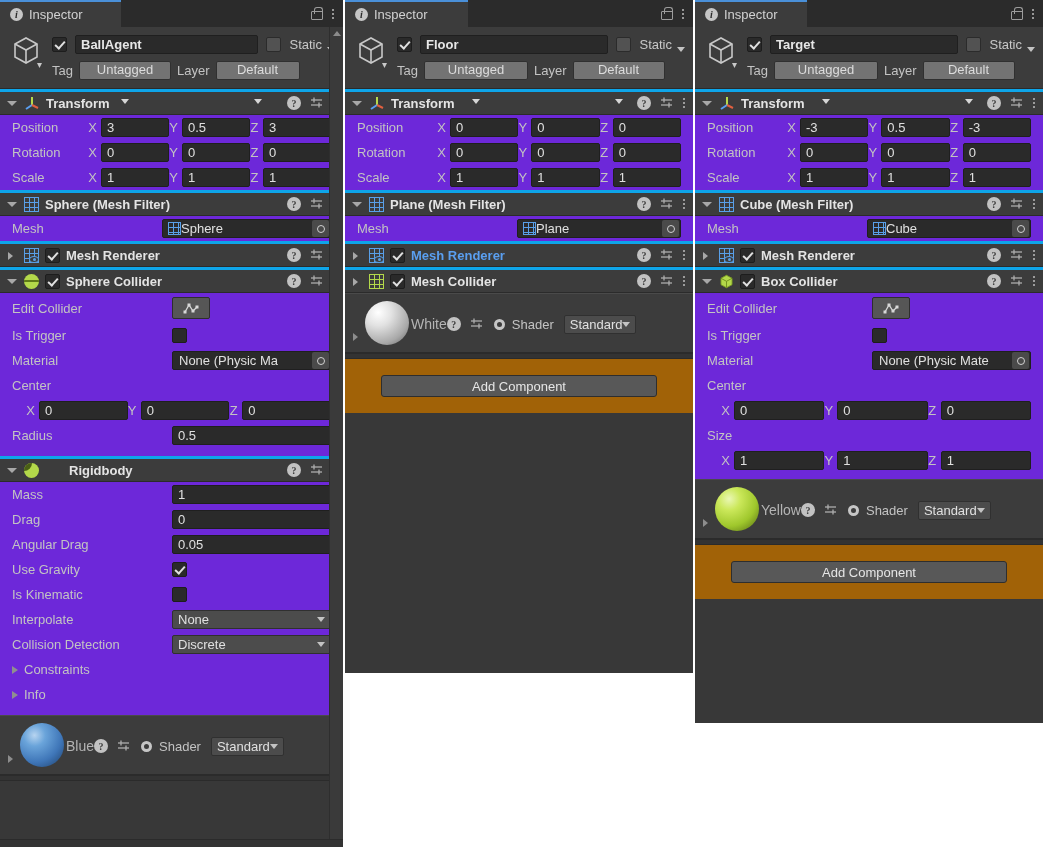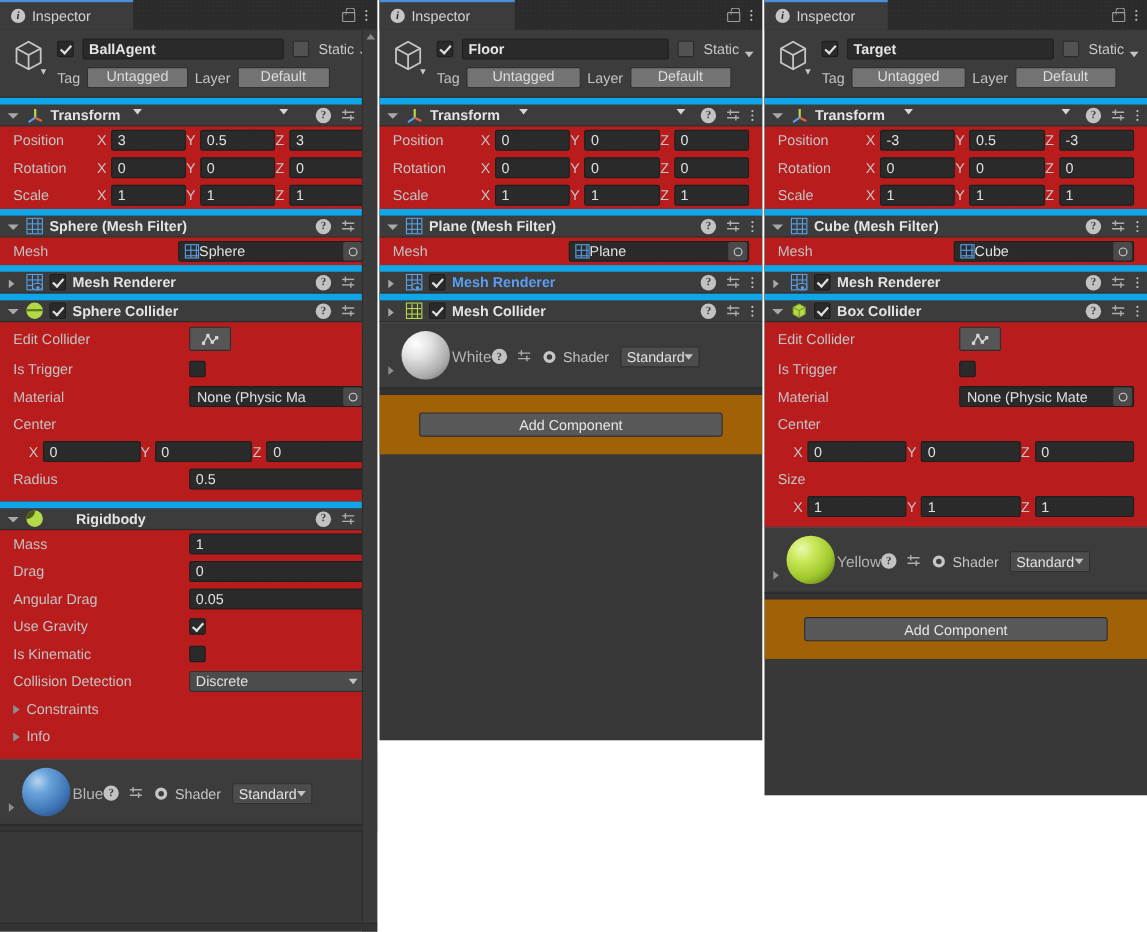--- a/index.html
+++ b/index.html
@@ -106,21 +106,21 @@
     background:#737373; border:1px solid #303030; border-radius:2px;
     height:19px; display:flex;align-items:center;justify-content:space-between;
     padding:0 5px; color:#dcdcdc; font-size:13px; gap:22px;flex-direction:column;
   }
   .dd .caret { border-top-color:#d6d6d6; }
 
   
   .comp {
     background:#3c3c3c;
     border-bottom:1px solid #2b2b2b;
-    border-top:6px solid #0ea5e9;
+    border-top:3px solid #0ea5e9;
     height:26px;
     display:flex; align-items:center; gap:6px;
     padding:0 8px 0 6px;
   }
   .foldout {
     width:12px;height:12px;flex:none;position:relative;
   }
   .foldout:after{
     content:""; position:absolute; left:2px; top:3px;
     border-left:5px solid #a8a8a8; border-top:4px solid transparent; border-bottom:4px solid transparent;
@@ -169,21 +169,21 @@
   .sphere-col-ico:after{content:"";position:absolute;left:-2px;right:-2px;top:6px;height:2px;background:#5f7a18;}
   .cube-col-ico svg{display:block;}
   .rb-ico{
     width:15px;height:15px;border-radius:50%;
     background:#b3d84a;position:relative;overflow:hidden;
   }
   .rb-ico:after{content:"";position:absolute;left:0;top:0;width:8px;height:8px;background:#4a5f16;border-radius:0 0 100% 0;}
   .axis-ico{width:16px;height:16px;position:relative;flex:none;}
 
   
-  .body { background:#b91c1c; }
+  .body { background:#6d28d9; }
   .prow {
     display:flex; align-items:center;
     height:25px; padding:0 12px 0 12px;
   }
   .plabel { color:#c3c3c3; font-size:13px; }
   .vec { display:flex; align-items:center; flex:1; gap:0; }
   .vec .seg { display:flex; align-items:center; flex:1; gap:4px; }
   .vec .ax { color:#c3c3c3; font-size:13px; width:9px; text-align:center; flex:none; }
   .field {
     background:#2a2a2a; border:1px solid #1f1f1f; border-radius:2px;
@@ -593,20 +593,27 @@
       <span class="plabel" style="width:160px">Angular Drag</span>
       <span class="field" style="flex:1">0.05</span>
     </div>
     <div class="prow">
       <span class="plabel" style="width:160px">Use Gravity</span>
       <span class="chk-sm on"></span>
     </div>
     <div class="prow">
       <span class="plabel" style="width:160px">Is Kinematic</span>
       <span class="chk-sm"></span>
+    </div>
+    <div class="prow">
+      <span class="plabel" style="width:160px">Interpolate</span>
+      <span class="ddfield">
+        <span>None</span>
+        <span class="caret"></span>
+      </span>
     </div>
     <div class="prow">
       <span class="plabel" style="width:160px">Collision Detection</span>
       <span class="ddfield">
         <span>Discrete</span>
         <span class="caret"></span>
       </span>
     </div>
     <div class="trow">
       <span class="tri-right"></span>

